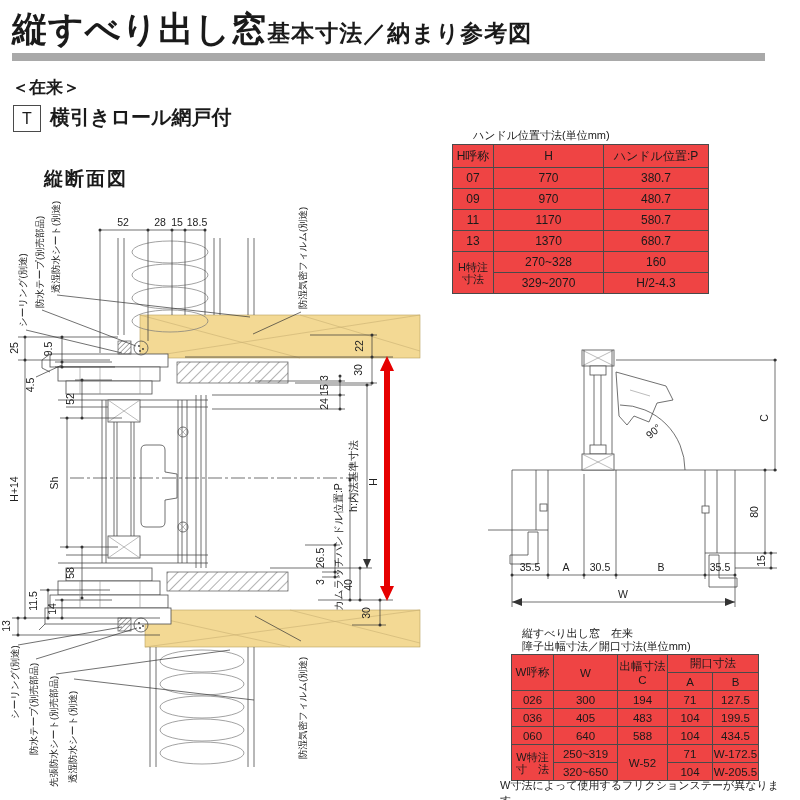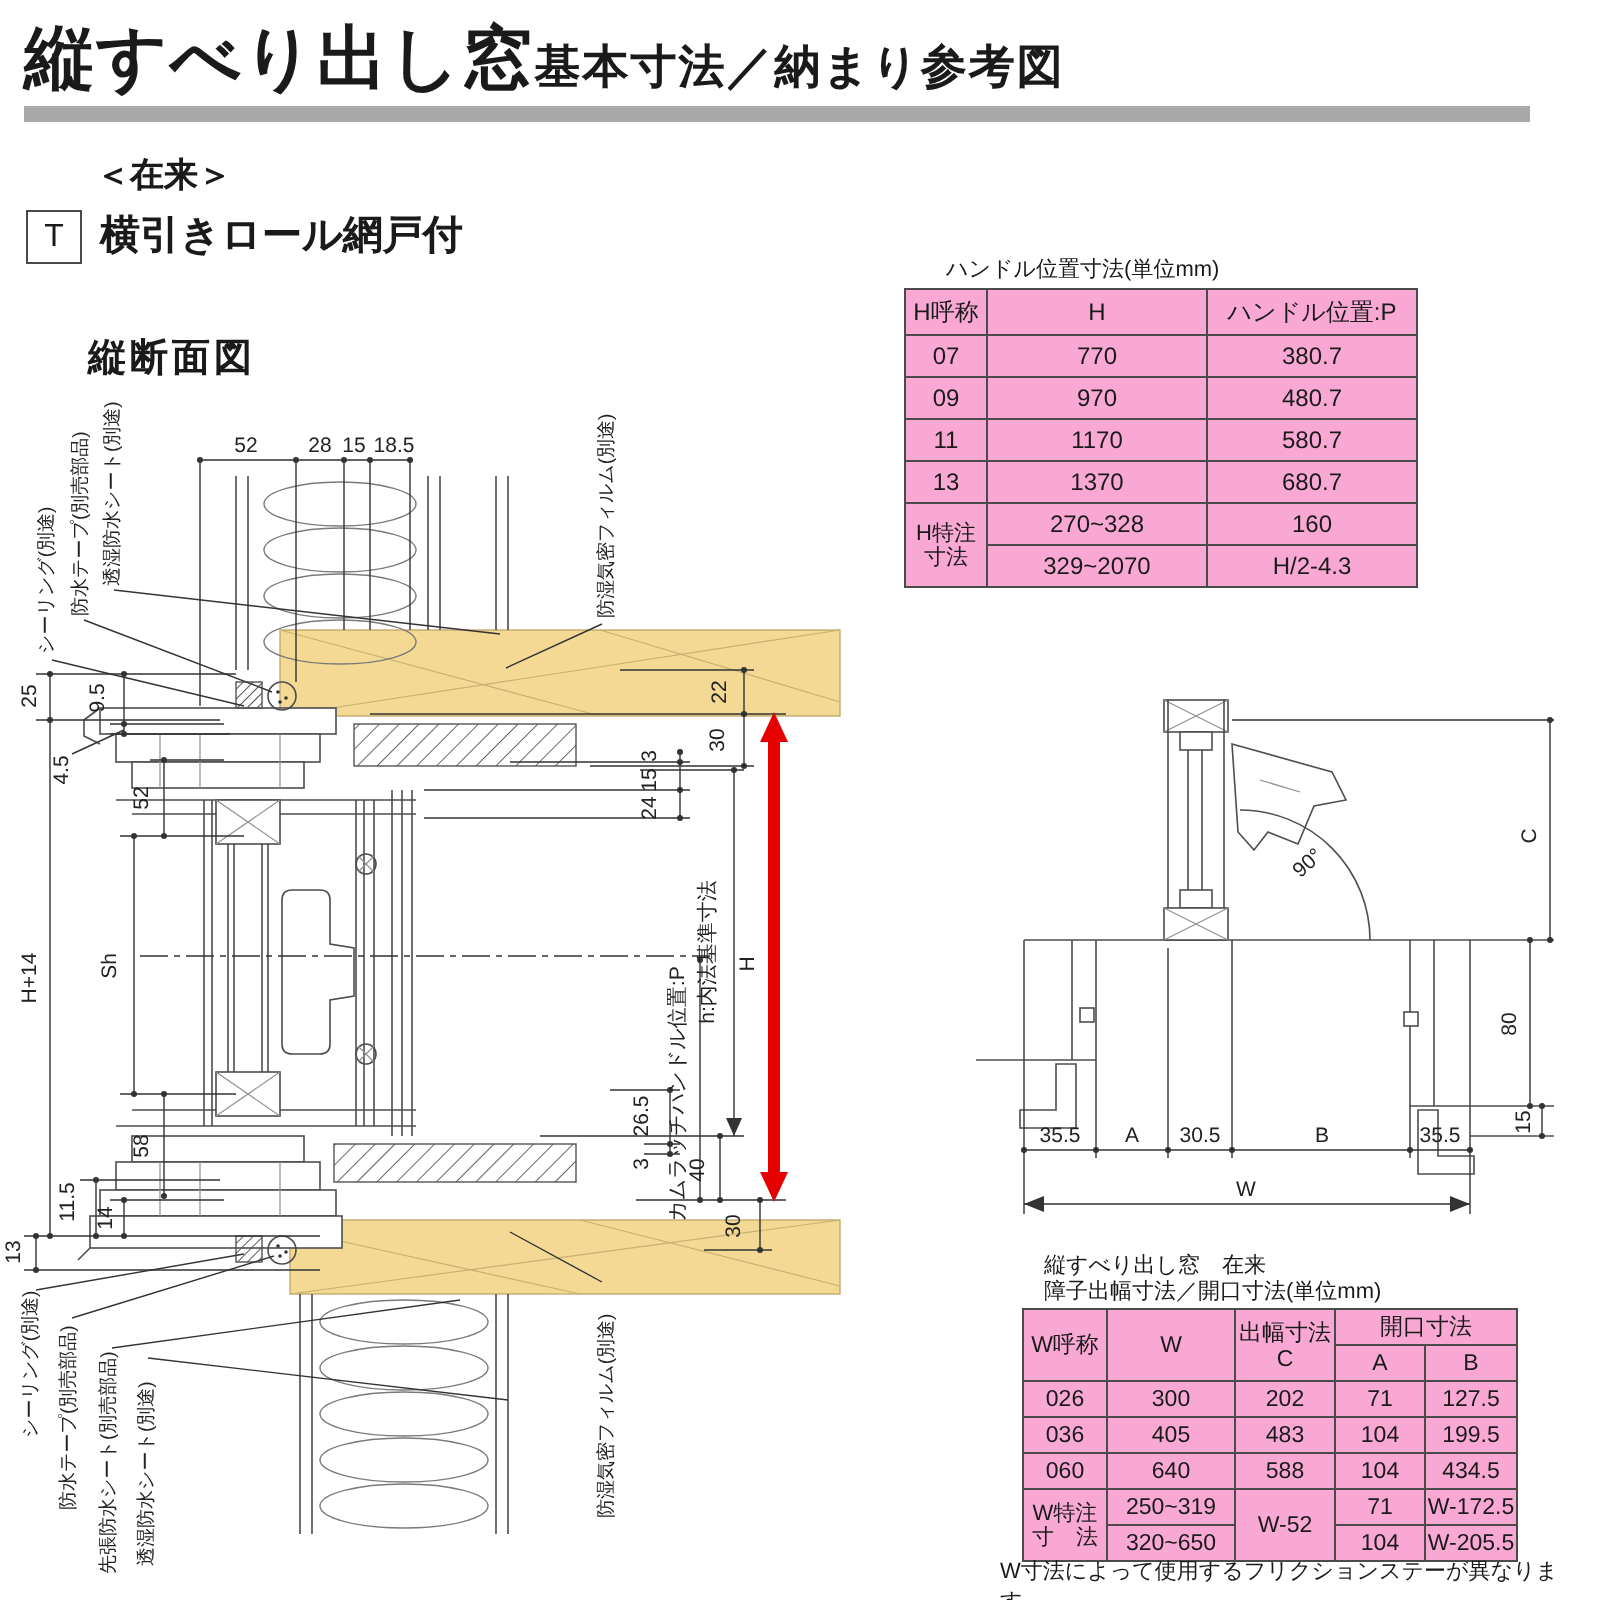--- a/index.html
+++ b/index.html
@@ -6,21 +6,21 @@
   body {
     width:800px; height:800px; position:relative; overflow:hidden;
     background:#ffffff; color:#1a1a1a;
     font-family:"Liberation Sans","DejaVu Sans",sans-serif;
   }
   .abs { position:absolute; }
   #page-header { position:absolute; left:12px; top:6px; white-space:nowrap; }
   #title-main { font-size:35px; font-weight:bold; letter-spacing:1px; }
   #title-sub  { font-size:23px; font-weight:bold; letter-spacing:1px; }
   #header-bar { position:absolute; left:12px; top:53px; width:753px; height:8px; background:#a9a9a9; }
-  #zairai-label { position:absolute; left:12px; top:76px; font-size:17px; font-weight:bold;margin-left:36px; }
+  #zairai-label { position:absolute; left:12px; top:76px; font-size:17px; font-weight:bold; }
   #type-box { position:absolute; left:13px; top:105px; width:26px; height:25px;
               border:1.5px solid #4a4a4a; text-align:center; line-height:25px; font-size:16px; }
   #type-label { position:absolute; left:50px; top:104px; font-size:20px; font-weight:bold; }
   #section-title { position:absolute; left:44px; top:166px; font-size:19px; font-weight:600; letter-spacing:2px; }
 
   svg text { font-family:"Liberation Sans","DejaVu Sans",sans-serif; }
   .dimtxt  { font-size:10.5px; fill:#222; }
   .callout { font-size:9.5px; fill:#222; }
   .ln  { stroke:#4d4d4d; stroke-width:0.8; fill:none; }
   .lnl { stroke:#8f8f8f; stroke-width:0.6; fill:none; }
@@ -29,21 +29,21 @@
   .tri { fill:#333; }
   .ins { stroke:#7a7a7a; stroke-width:0.7; fill:none; }
   .wood { fill:#f3d994; stroke:#b9a05f; stroke-width:0.6; }
   .wooddiag { stroke:#c9b072; stroke-width:0.6; fill:none; }
   .hatchfill { fill:url(#hp); stroke:#555; stroke-width:0.7; }
   .sealsq { fill:url(#hp2); stroke:#555; stroke-width:0.7; }
   .red { fill:#e60000; }
   .redln { stroke:#e60000; stroke-width:6; fill:none; }
   .white { fill:#ffffff; }
 
-  .dwg-table { border-collapse:collapse; table-layout:fixed; background:#f9a8d4; }
+  .dwg-table { border-collapse:collapse; table-layout:fixed; background:#ef4444; }
   .dwg-table td, .dwg-table th {
     border:1px solid #4a4a4a; text-align:center; vertical-align:middle;
     font-weight:normal; padding:0; overflow:hidden;
   }
   #handle-table { font-size:12px; }
   #handle-table th { height:22px; } #handle-table td { height:20px; }
   #width-table { font-size:11.5px; }
   #width-table th { height:17px; } #width-table td { height:17px; }
   .tbl-title { font-size:11px; line-height:13px; color:#1a1a1a; }
   #width-note { position:absolute; left:500px; top:778px; font-size:11px; color:#1a1a1a; }
@@ -385,21 +385,21 @@
       <th rowspan="2">出幅寸法C</th>
       <th colspan="2">開口寸法</th>
     </tr>
     <tr>
       <th>A</th>
       <th>B</th>
     </tr>
     <tr>
       <td>026</td>
       <td>300</td>
-      <td>202</td>
+      <td>194</td>
       <td>71</td>
       <td>127.5</td>
     </tr>
     <tr>
       <td>036</td>
       <td>405</td>
       <td>483</td>
       <td>104</td>
       <td>199.5</td>
     </tr>

